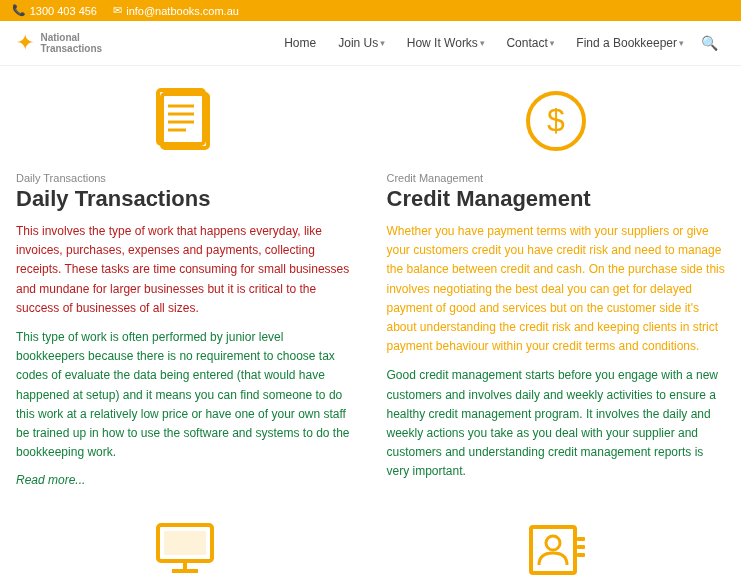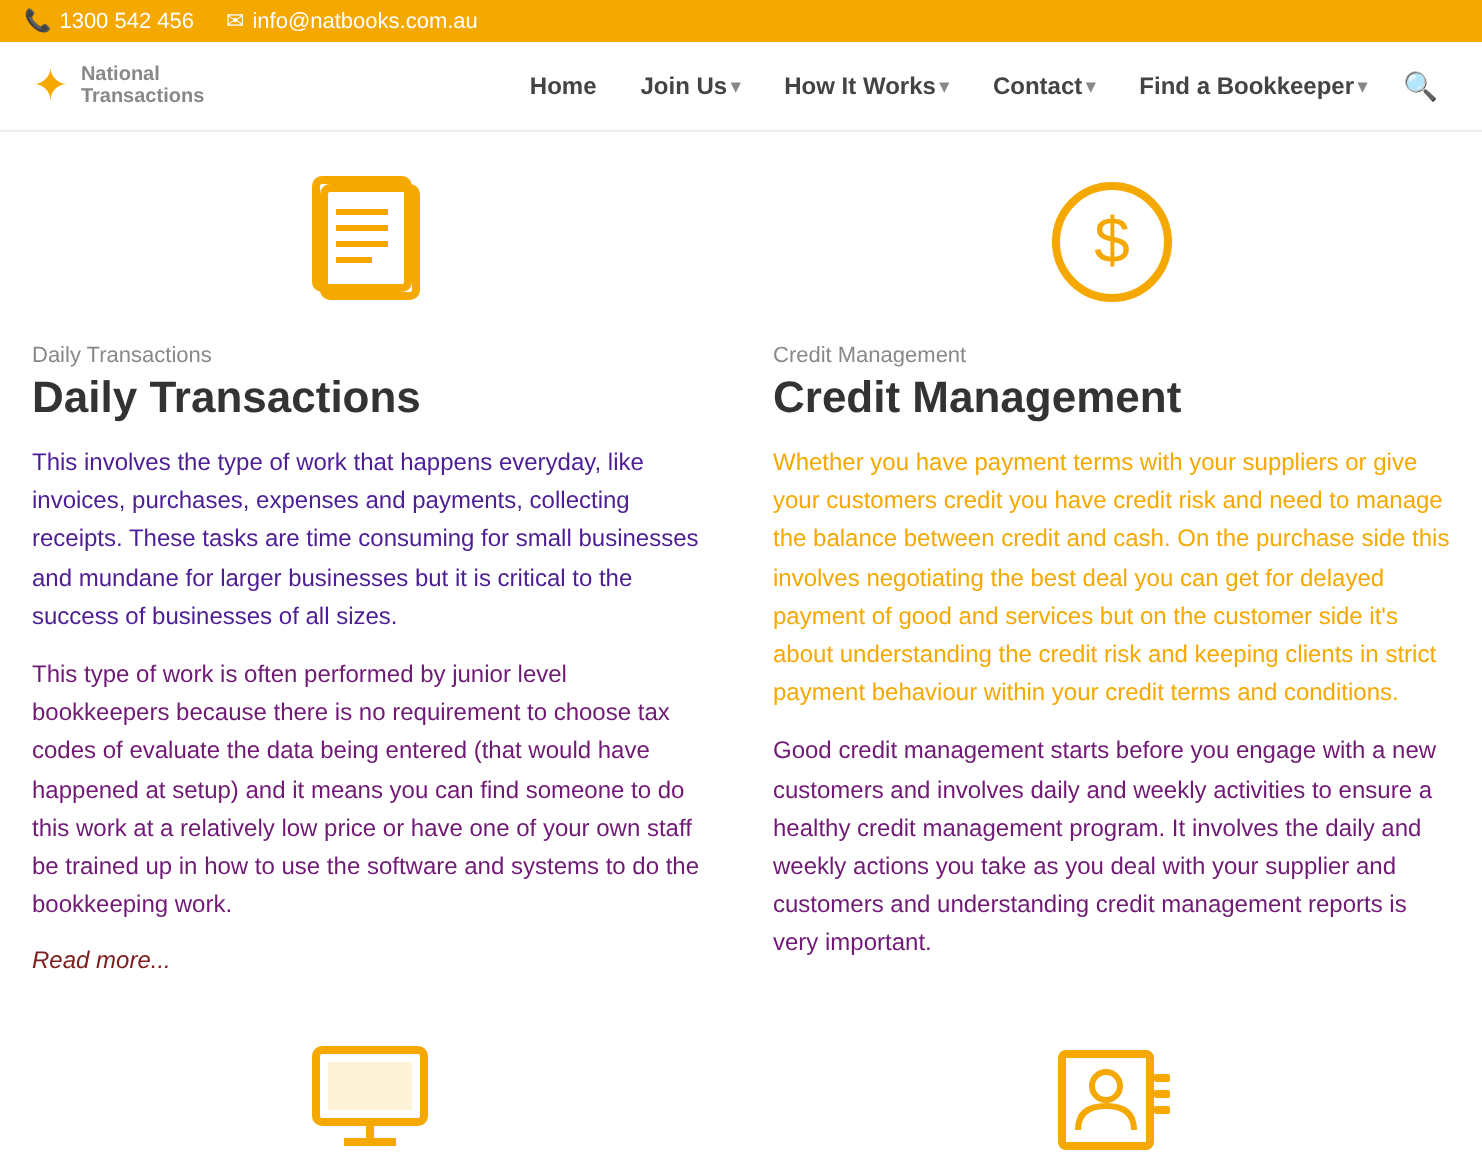--- a/index.html
+++ b/index.html
@@ -33,21 +33,20 @@
 
     nav { display: flex; align-items: center; gap: 2px; }
     nav a {
       color: #444;
       text-decoration: none;
       font-size: 12px;
       padding: 6px 10px;
       display: flex;
       align-items: center;
       gap: 2px;
-      font-weight: bold;
     }
     .nav-arrow { font-size: 9px; color: #888; }
     .search-icon-btn {
       background: none;
       border: none;
       cursor: pointer;
       color: #888;
       font-size: 14px;
       padding: 6px;
     }
@@ -78,38 +77,38 @@
     .service-title {
       font-size: 22px;
       color: #333;
       font-weight: bold;
       margin-bottom: 10px;
     }
 
     .service-body p {
       font-size: 12px;
       line-height: 1.6;
-      color: #701a75;
+      color: #15803d;
       margin-bottom: 10px;
     }
 
     .read-more {
-      color: #7f1d1d;
+      color: #15803d;
       font-size: 12px;
       text-decoration: none;
       font-style: italic;
     }
   </style>
 </head>
 <body>
 
 <div class="top-bar">
   <span>
     <span>📞</span>
-    <span>1300 542 456</span>
+    <span>1300 403 456</span>
   </span>
   <span>
     <span>✉</span>
     <span>info@natbooks.com.au</span>
   </span>
 </div>
 
 <div class="header">
   <div class="logo">
     <span class="logo-star">✦</span>
@@ -138,21 +137,21 @@
           <rect x="8" y="4" width="46" height="54" rx="3" fill="none" stroke="#f5a800" stroke-width="4"></rect>
           <line x1="18" y1="20" x2="44" y2="20" stroke="#f5a800" stroke-width="3"></line>
           <line x1="18" y1="28" x2="44" y2="28" stroke="#f5a800" stroke-width="3"></line>
           <line x1="18" y1="36" x2="44" y2="36" stroke="#f5a800" stroke-width="3"></line>
           <line x1="18" y1="44" x2="36" y2="44" stroke="#f5a800" stroke-width="3"></line>
         </svg>
       </div>
       <div class="service-tag">Daily Transactions</div>
       <div class="service-title">Daily Transactions</div>
       <div class="service-body">
-        <p style="color:#4c1d95;">This involves the type of work that happens everyday, like invoices, purchases, expenses and payments, collecting receipts. These tasks are time consuming for small businesses and mundane for larger businesses but it is critical to the success of businesses of all sizes.</p>
+        <p style="color:#b91c1c;">This involves the type of work that happens everyday, like invoices, purchases, expenses and payments, collecting receipts. These tasks are time consuming for small businesses and mundane for larger businesses but it is critical to the success of businesses of all sizes.</p>
         <p>This type of work is often performed by junior level bookkeepers because there is no requirement to choose tax codes of evaluate the data being entered (that would have happened at setup) and it means you can find someone to do this work at a relatively low price or have one of your own staff be trained up in how to use the software and systems to do the bookkeeping work.</p>
         <a href="#" class="read-more">Read more...</a>
       </div>
     </div>
 
     <div class="service-item">
       <div class="service-icon">
         <svg width="70" height="70" viewBox="0 0 70 70">
           <circle cx="35" cy="35" r="28" fill="none" stroke="#f5a800" stroke-width="4"></circle>
           <text x="35" y="45" text-anchor="middle" font-size="32" fill="#f5a800" font-family="Arial">$</text>

